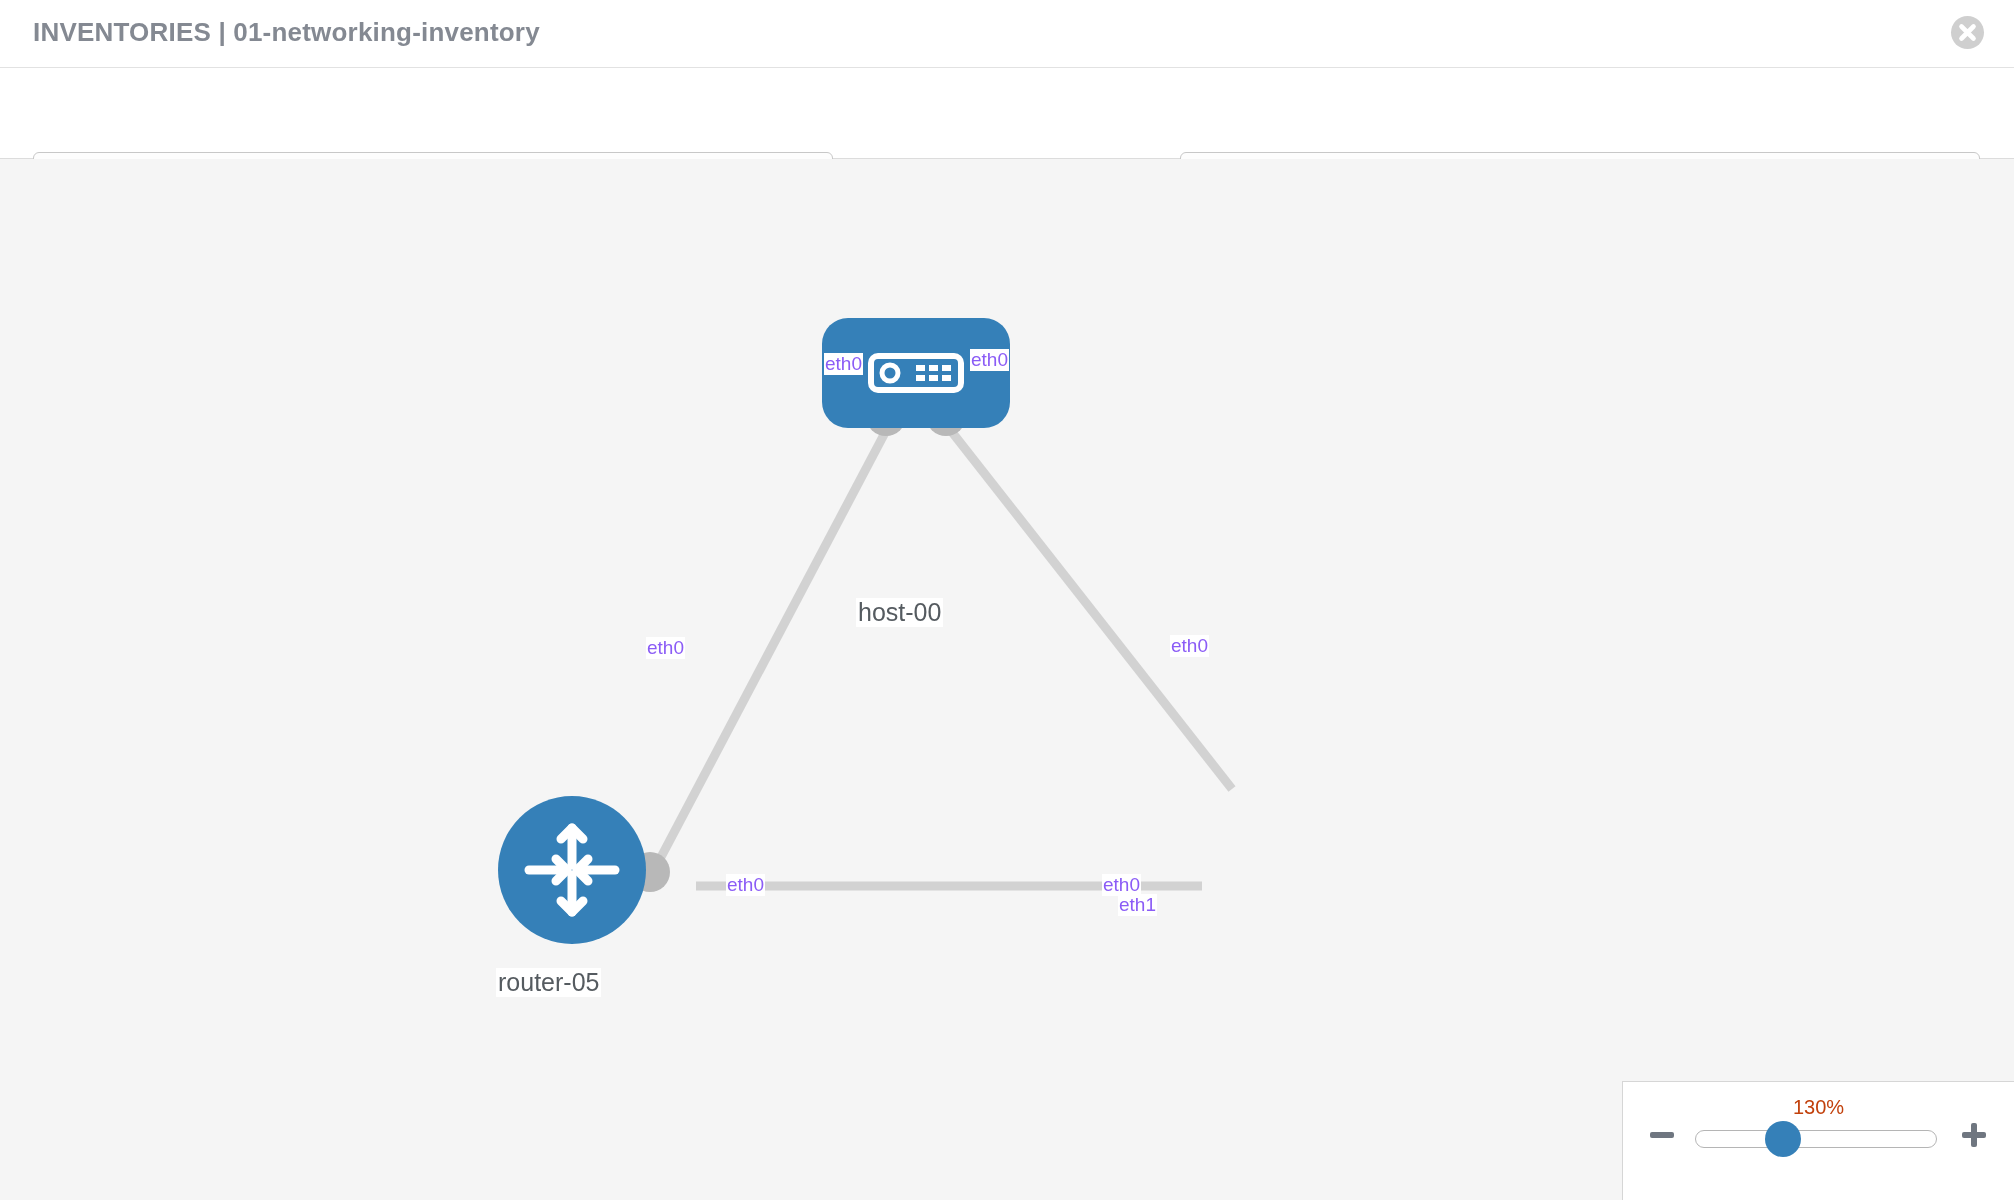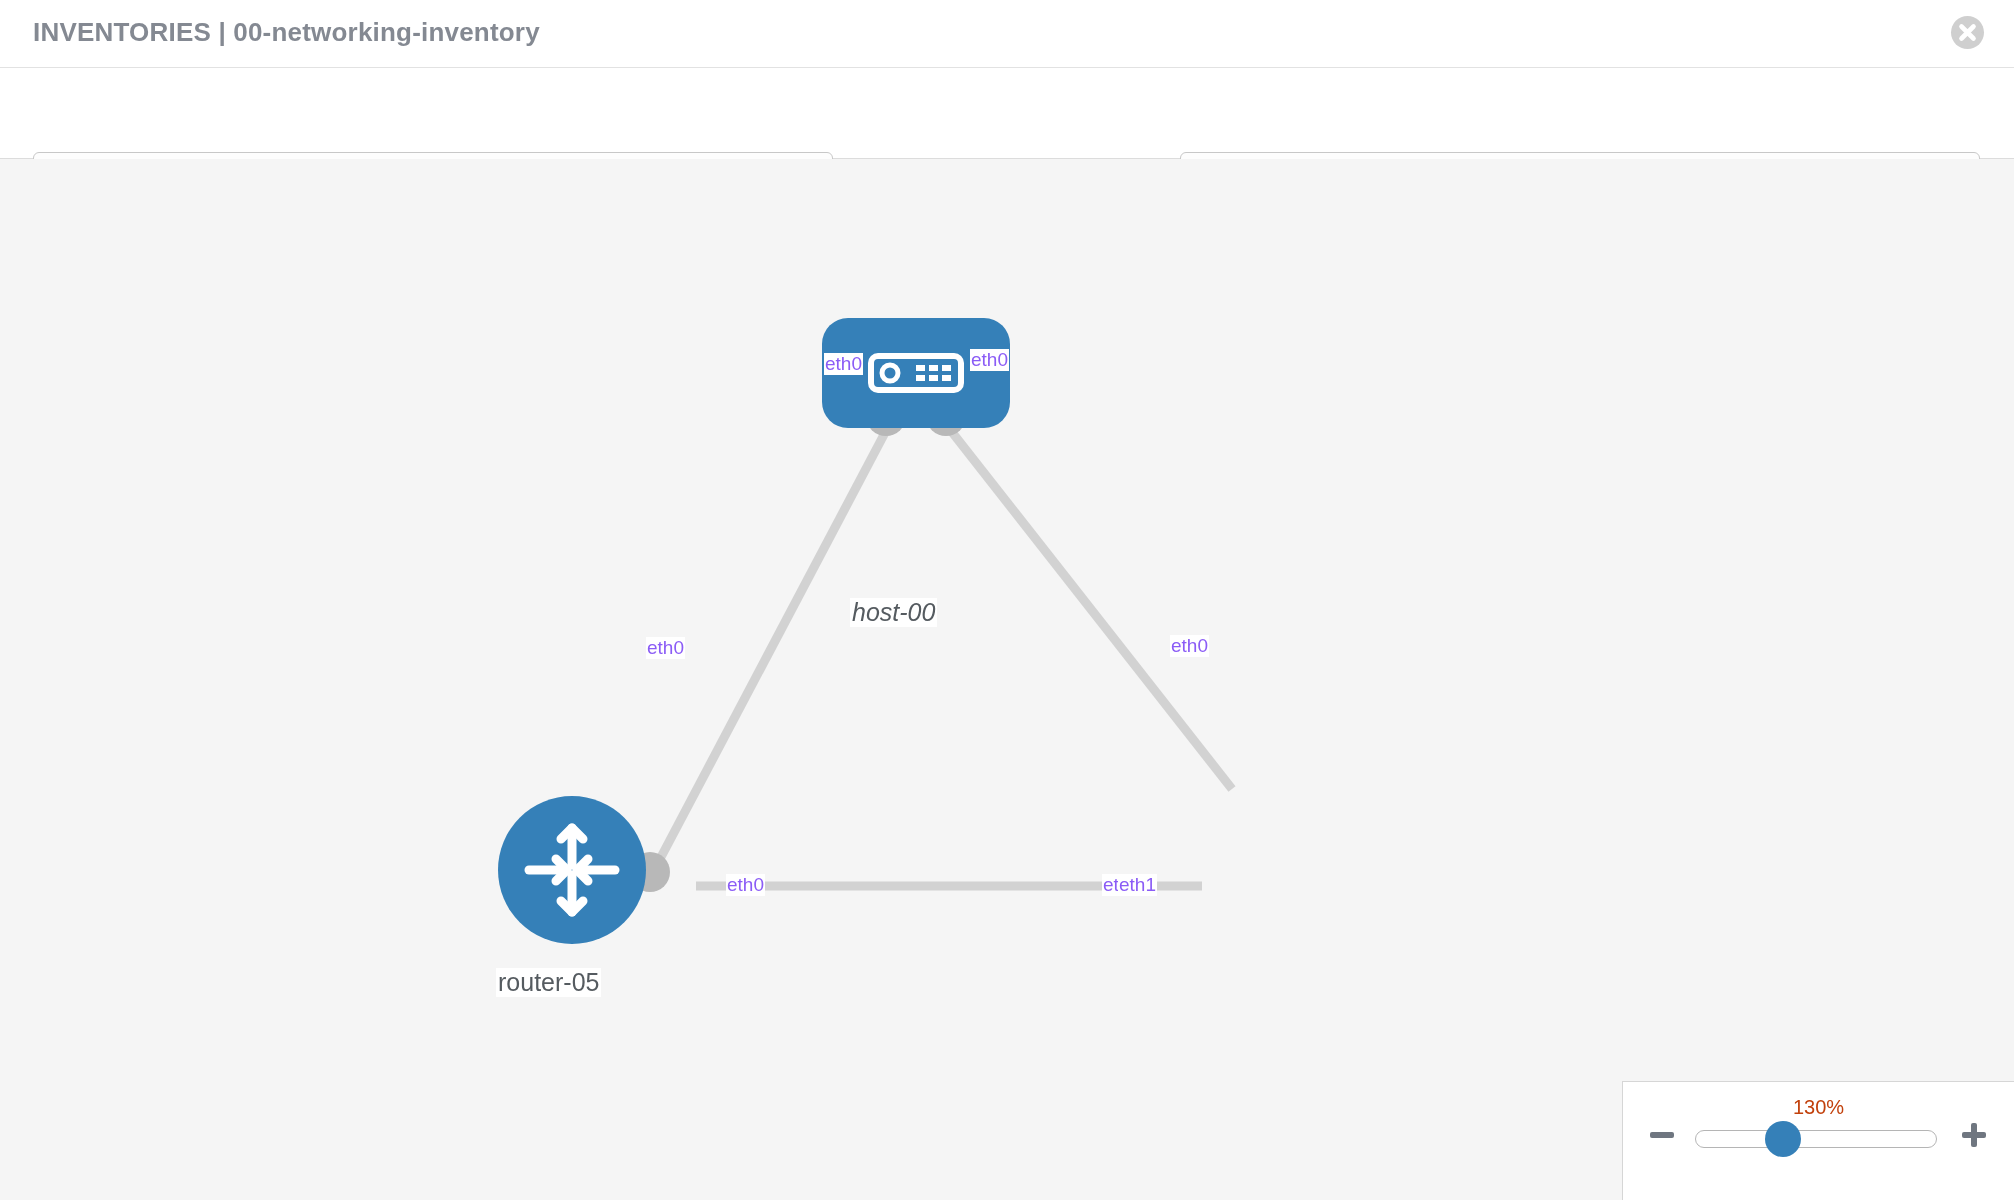--- a/index.html
+++ b/index.html
@@ -216,21 +216,21 @@
     background: #3580b8;
     cursor: pointer;
   }
 </style>
 </head>
 <body>
 
 <div id="app">
 
   <div class="header">
-    <div class="header-title">INVENTORIES | 00-networking-inventory</div>
+    <div class="header-title">INVENTORIES | 01-networking-inventory</div>
     <div class="close-btn">
       <svg width="33" height="33" viewBox="0 0 33 33" aria-hidden="true">
         <path d="M10.5 10.5 L22.5 22.5 M22.5 10.5 L10.5 22.5" stroke="#ffffff" stroke-width="4.6" stroke-linecap="round"></path>
       </svg>
     </div>
   </div>
 
   <div class="toolbar">
 
     <div class="actions-select">
@@ -277,21 +277,21 @@
           <rect x="3" y="7" width="90" height="34" rx="7" ry="7" fill="none" stroke="#ffffff" stroke-width="6"></rect>
           <circle cx="22" cy="24" r="8" fill="none" stroke="#ffffff" stroke-width="5"></circle>
           <rect x="48" y="16" width="9" height="6" fill="#ffffff"></rect>
           <rect x="61" y="16" width="9" height="6" fill="#ffffff"></rect>
           <rect x="74" y="16" width="9" height="6" fill="#ffffff"></rect>
           <rect x="48" y="26" width="9" height="6" fill="#ffffff"></rect>
           <rect x="61" y="26" width="9" height="6" fill="#ffffff"></rect>
           <rect x="74" y="26" width="9" height="6" fill="#ffffff"></rect>
         </svg>
       </div>
-      <div class="node-label" style="left:28px; top:280px;font-style:italic;">host-00</div>
+      <div class="node-label" style="left:34px; top:280px;">host-00</div>
     </div>
 
     <div class="node node-router" style="left:498px; top:637px;">
       <div class="handle" style="left:132px; top:56px; width:40px; height:40px;"></div>
       <div class="node-shape">
         <svg width="98" height="98" viewBox="0 0 98 98" aria-hidden="true">
           <g stroke="#ffffff" stroke-width="9" stroke-linecap="round" stroke-linejoin="round" fill="none">
 
             <path d="M49 44 L49 7"></path>
             <path d="M38 18 L49 7 L60 18"></path>
@@ -313,21 +313,21 @@
 
     <div class="iface-label" style="left:824px; top:194px;">eth0</div>
     <div class="iface-label" style="left:970px; top:190px;">eth0</div>
 
     <div class="iface-label" style="left:646px; top:478px;">eth0</div>
     <div class="iface-label" style="left:1170px; top:476px;">eth0</div>
 
     <div class="iface-label" style="left:726px; top:715px;">eth0</div>
 
     <div class="iface-label" style="left:1102px; top:715px;">eth0</div>
-    <div class="iface-label" style="left:1118px; top:715px;">eth1</div>
+    <div class="iface-label" style="left:1118px; top:735px;">eth1</div>
 
   </div>
 
   <div class="zoom-panel">
     <div class="zoom-value">130%</div>
 
     <div class="zoom-minus">
       <svg width="30" height="30" viewBox="0 0 30 30" aria-hidden="true">
         <rect x="3" y="12" width="24" height="6" rx="2" fill="#6f7680"></rect>
       </svg>

